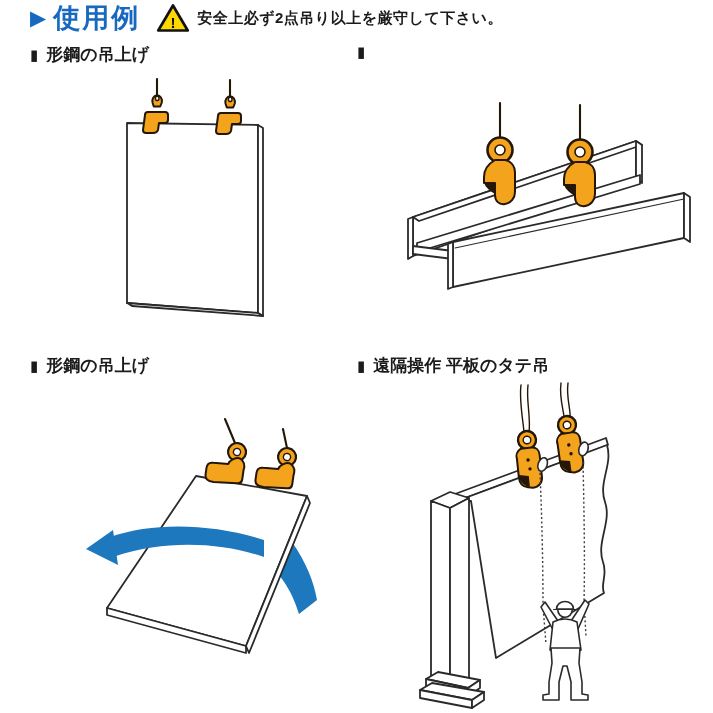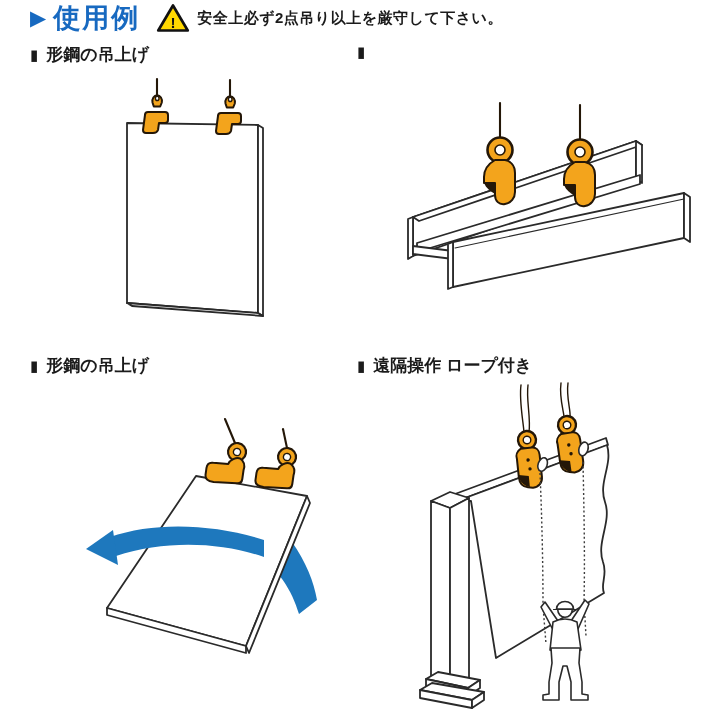--- a/index.html
+++ b/index.html
@@ -51,21 +51,21 @@
   </div>
   <div class="sec" style="left:357px;top:43px">
     <span class="mk">▮</span>
   </div>
   <div class="sec" style="left:30px;top:354px">
     <span class="mk">▮</span>
     <span>形鋼の吊上げ</span>
   </div>
   <div class="sec" style="left:357px;top:354px">
     <span class="mk">▮</span>
-    <span>遠隔操作 ロープ付き</span>
+    <span>遠隔操作 平板のタテ吊</span>
   </div>
 
   <svg class="art" width="713" height="713" viewBox="0 0 713 713">
     <defs>
 
       <g id="plateClamp">
         <path class="o" d="M -4.5,-1.5 A 4.8,5.8 0 1 1 4.8,-1.5 L 3.2,2.5 L -3.2,2.5 Z"></path>
         <ellipse class="hole" cx="0.2" cy="-5.6" rx="1.8" ry="2.1"></ellipse>
         <path class="o" d="M -9,8 L 8,8 Q 11,8 11,11 L 11,16 Q 11,19 8,19 L 2,19 L 1,26 Q 0,29 -4,29 L -11,29 Q -14,29 -14,26 L -12,11 Q -12,8 -9,8 Z"></path>
       </g>

